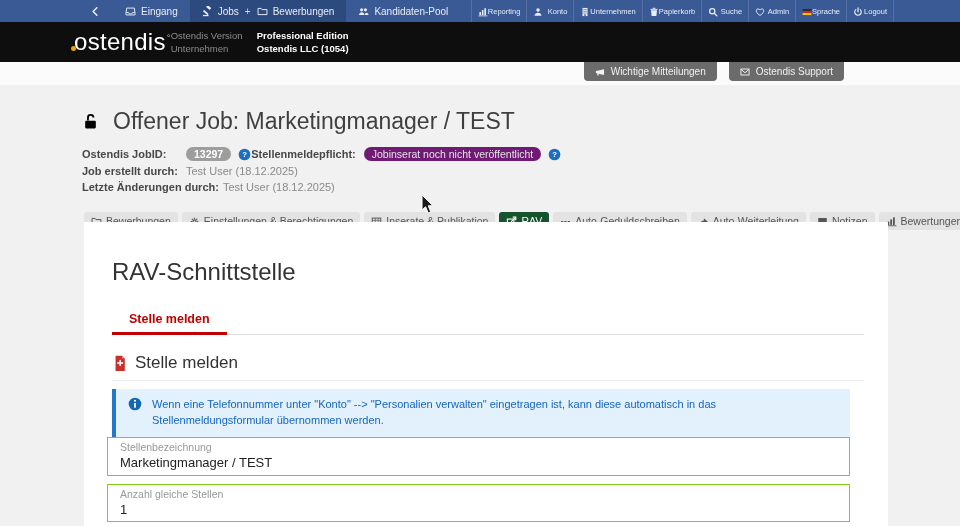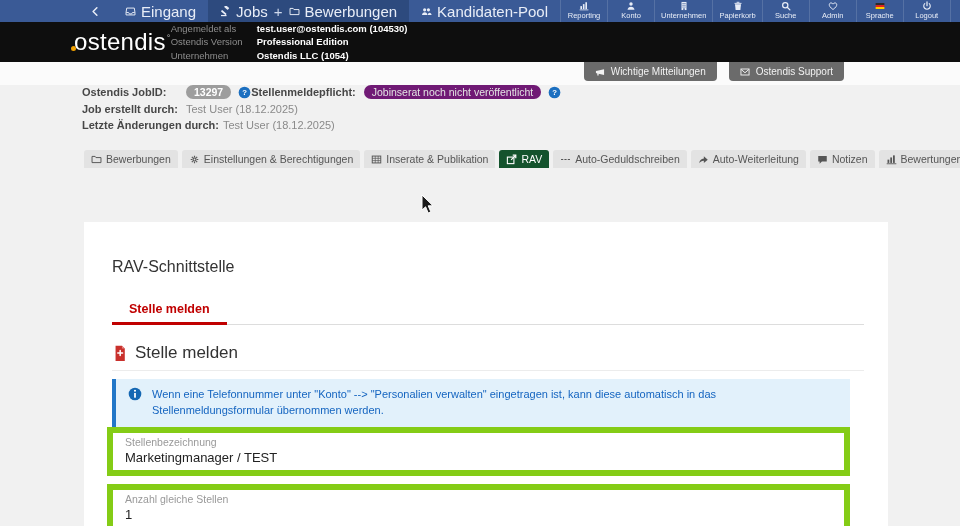--- a/index.html
+++ b/index.html
@@ -3,25 +3,25 @@
 <meta charset="utf-8">
 <style>
   html,body{margin:0;padding:0}
   body{width:960px;height:526px;overflow:hidden;background:#f1f1f1;
        font-family:"Liberation Sans",sans-serif;-webkit-font-smoothing:antialiased}
   .screen{position:relative;width:960px;height:526px}
 
   
   .topnav{height:22px;background:#3a5a96;display:flex;justify-content:space-between;color:#fff}
   .nav-left{display:flex;margin-left:78px}
-  .nav-item{display:flex;align-items:center;gap:5px;padding:0 12px;font-size:15px;color:#e8edf7;cursor:pointer;white-space:nowrap}
+  .nav-item{display:flex;align-items:center;gap:5px;padding:0 12px;font-size:10px;color:#e8edf7;cursor:pointer;white-space:nowrap}
   .nav-item.active{background:#2d4a7e}
   .nav-item .plus{color:#cfd9ec;margin:0 1px}
   .nav-right{display:flex;margin-right:66px}
-  .nav-icon-item{display:flex;flex-direction:column;align-items:center;justify-content:flex-start;
+  .nav-icon-item{display:flex;flex-direction:row;align-items:center;justify-content:space-between;
       min-width:34px;padding:1px 6px 0;font-size:7.5px;line-height:1.25;color:#e8edf7;
       border-left:1px solid rgba(255,255,255,.14);cursor:pointer}
   .nav-icon-item:last-child{border-right:1px solid rgba(255,255,255,.14)}
 
   
   .brandbar{height:40px;background:#0e0e0e;display:flex;align-items:center;
       padding:0 70px 0 74px}
   .logo{position:relative;color:#fff;font-size:24px;letter-spacing:.3px;font-weight:500}
   .logo::before{content:"";position:absolute;left:-3px;bottom:5px;width:5px;height:5px;border-radius:50%;background:#f0a000}
   .logo sup{font-size:9px;color:#bbb;margin-left:1px}
@@ -48,33 +48,33 @@
   .meta-label.second{min-width:0;padding-right:8px}
 
   
   .tabs{display:flex;gap:4px;align-items:flex-end;margin:19px 0 0 84px}
   .tab{background:#e3e3e3;color:#555;font-size:10.5px;padding:3px 7px;border-radius:3px 3px 0 0;
       display:flex;align-items:center;gap:4px;white-space:nowrap;cursor:pointer}
   .tab.active{background:#14532d;color:#fff}
 
   
   .card{position:absolute;left:84px;right:72px;top:222px;bottom:0;background:#fff;overflow:hidden}
-  .rav-heading{font-size:16px;color:#333;font-weight:400;margin:36px 24px 0 28px}
+  .rav-heading{font-size:24px;color:#333;font-weight:400;margin:36px 24px 0 28px}
   .subtabs{display:flex;margin:20px 24px 0 28px;border-bottom:1px solid #ddd}
   .subtab{position:relative;font-size:12.5px;color:#666;padding:6px 17px 8px;cursor:pointer}
   .subtab.active{color:#c00000;font-weight:bold}
   .subtab.active::after{content:"";position:absolute;left:0;right:0;bottom:-1px;height:3px;background:#c00000}
   .section-head{display:flex;align-items:center;gap:7px;margin:18px 24px 0 28px;
       padding-bottom:7px;border-bottom:1px solid #ececec}
   .section-title{font-size:17px;color:#333}
   .infobox{display:flex;gap:10px;align-items:flex-start;margin:8px 38px 0 28px;
       background:#e2f1fb;border-left:4px solid #2277c8;padding:8px 12px;
       color:#1565c0;font-size:11px;line-height:1.45}
   .infobox .txt{max-width:640px}
-  .field{border:6px solid #84cc16;background:#fff;margin:0 38px 8px 23px;padding:3px 12px 4px;cursor:text}
+  .field{border:1px solid #84cc16;background:#fff;margin:0 38px 8px 23px;padding:3px 12px 4px;cursor:text}
   .field:first-of-type{margin-top:9px}
   .field-label{font-size:10.5px;line-height:1.15;color:#999}
   .field-value{font-size:13px;line-height:1.2;color:#222;margin-top:2px;min-height:14px}
 
   .icon{display:inline-flex;align-items:center;justify-content:center}
   .cursor{position:absolute;left:421px;top:195px;z-index:50;pointer-events:none}
 </style>
 </head>
 <body>
 
@@ -211,24 +211,20 @@
           </span>
         <span>Logout</span>
       </span>
     </div>
   </nav>
 
   <header class="brandbar">
     <span class="logo"><span>ostendis</span><sup>°</sup></span>
     <div class="account">
       <div class="acc-row">
-        <span class="acc-label">Angemeldet als</span>
-        <span class="acc-value">test.user@ostendis.com (104530)</span>
-      </div>
-      <div class="acc-row">
         <span class="acc-label">Ostendis Version</span>
         <span class="acc-value">Professional Edition</span>
       </div>
       <div class="acc-row">
         <span class="acc-label">Unternehmen</span>
         <span class="acc-value">Ostendis LLC (1054)</span>
       </div>
     </div>
   </header>
 
@@ -245,20 +241,29 @@
       <span class="icon">
           <svg width="10" height="10" viewBox="0 0 16 16">
             <rect x="1.5" y="3.2" width="13" height="9.6" fill="none" stroke="currentColor" stroke-width="1.5"></rect>
             <path d="M2 4l6 5.2L14 4" fill="none" stroke="currentColor" stroke-width="1.5"></path>
           </svg>
         </span>
       <span>Ostendis Support</span>
     </span>
   </div>
 
+  <div class="title-row">
+    <span class="icon">
+        <svg width="17" height="17" viewBox="0 0 16 16">
+          <rect x="3" y="7.2" width="10" height="7.3" rx="1" fill="currentColor"></rect>
+          <path d="M5.6 7V4.6a2.6 2.6 0 0 1 5.2-.3" fill="none" stroke="currentColor" stroke-width="1.7"></path>
+        </svg>
+      </span>
+    <h1 class="page-title" style="margin:0;font-weight:400">Offener Job: Marketingmanager / TEST</h1>
+  </div>
 
   <div class="meta">
     <div class="meta-row">
       <span class="meta-label">Ostendis JobID:</span>
       <span class="badge">13297</span>
       <span class="helpq icon">
           <svg width="13" height="13" viewBox="0 0 16 16">
             <circle cx="8" cy="8" r="7.2" fill="#1b6fc0"></circle>
             <text x="8" y="11.3" font-size="9.5" font-weight="bold" fill="#fff" text-anchor="middle" font-family="sans-serif">?</text>
           </svg>

